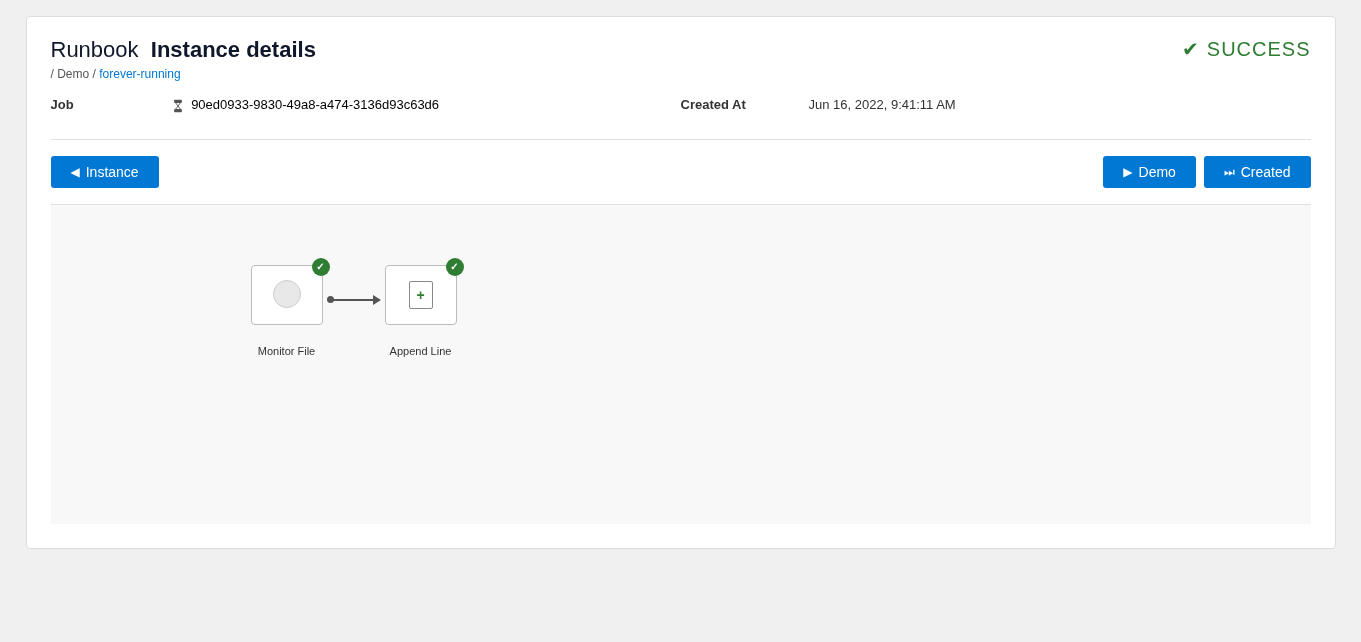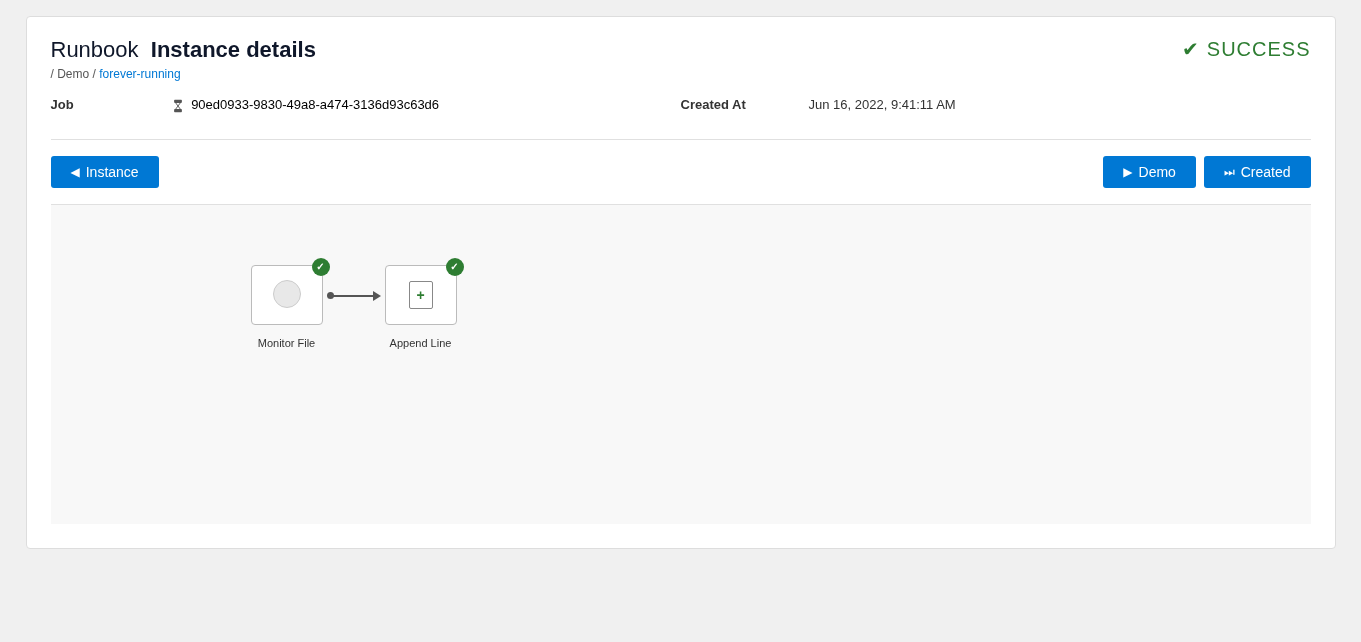--- a/index.html
+++ b/index.html
@@ -191,21 +191,21 @@
     }
     .node-icon-doc::before {
       content: '+';
       color: #2e7d32;
       font-size: 14px;
       font-weight: bold;
     }
     .node-label {
       font-size: 11px;
       color: #333;
-      margin-top: 12px;
+      margin-top: 20px;
       text-align: right;
     }
     .node-check {
       position: absolute;
       top: -8px;
       right: -8px;
       width: 18px;
       height: 18px;
       background: #2e7d32;
       border-radius: 50%;

